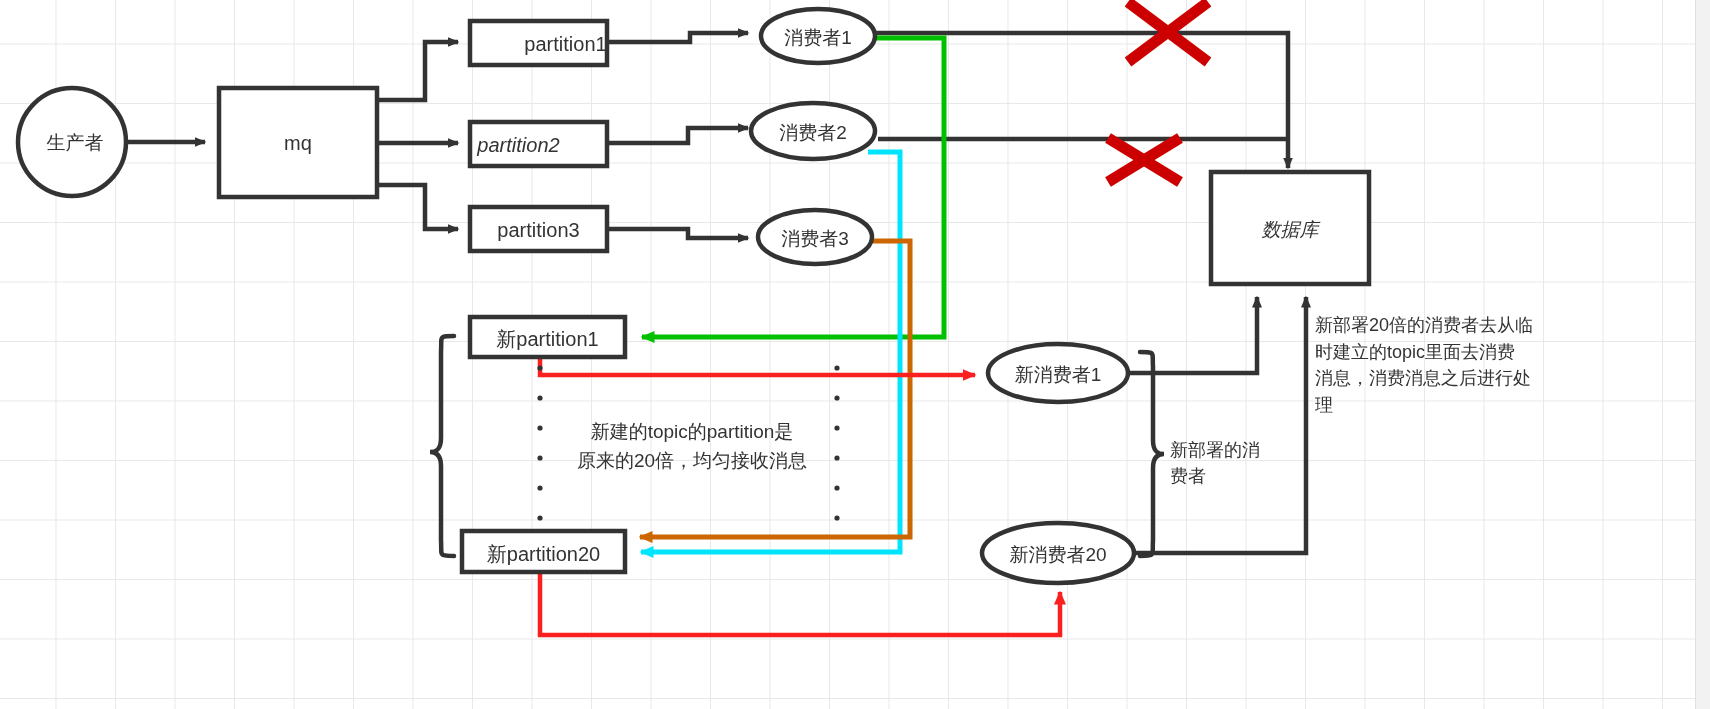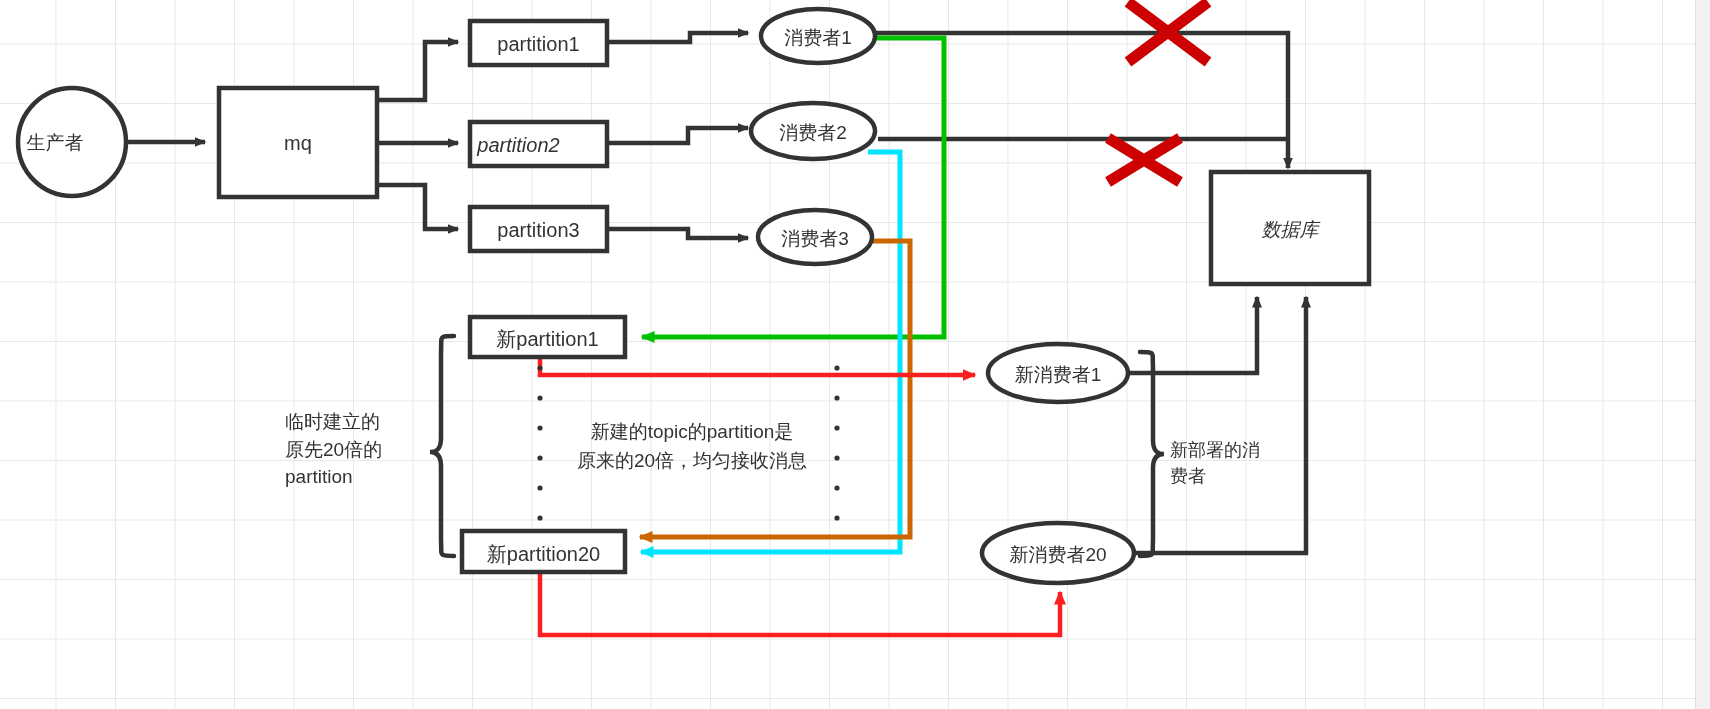--- a/index.html
+++ b/index.html
@@ -120,44 +120,45 @@
       <ellipse cx="813" cy="131" rx="62" ry="28"></ellipse>
       <ellipse cx="815" cy="237" rx="57" ry="27"></ellipse>
       <rect x="1211" y="172" width="158" height="112"></rect>
       <rect x="470" y="317" width="155" height="40"></rect>
       <rect x="462" y="531" width="163" height="41"></rect>
       <ellipse cx="1058" cy="373" rx="70" ry="29"></ellipse>
       <ellipse cx="1058" cy="553" rx="76" ry="30"></ellipse>
     </g>
   </svg>
 
-  <div class="nodeText ctr" style="left:5px;top:130px;width:100px;font-size:19px;">生产者</div>
+  <div class="nodeText ctr" style="left:25px;top:130px;width:100px;font-size:19px;">生产者</div>
 
   <div class="nodeText ctr" style="left:219px;top:130px;width:158px;font-size:20px;">mq</div>
 
-  <div class="nodeText ctr" style="left:470px;top:31px;width:137px;font-size:20px;">partition1</div>
+  <div class="nodeText ctr" style="left:497px;top:31px;width:137px;font-size:20px;">partition1</div>
   <div class="nodeText ctr" style="left:450px;top:132px;width:137px;font-size:20px;font-style:italic;">partition2</div>
   <div class="nodeText ctr" style="left:470px;top:217px;width:137px;font-size:20px;">partition3</div>
 
   <div class="nodeText ctr" style="left:761px;top:25px;width:114px;font-size:19px;">消费者1</div>
   <div class="nodeText ctr" style="left:751px;top:120px;width:124px;font-size:19px;">消费者2</div>
   <div class="nodeText ctr" style="left:758px;top:226px;width:114px;font-size:19px;">消费者3</div>
 
   <div class="nodeText ctr" style="left:1211px;top:217px;width:158px;font-size:19px;font-style:italic;">数据库</div>
 
   <div class="nodeText ctr" style="left:470px;top:326px;width:155px;font-size:20px;">新partition1</div>
   <div class="nodeText ctr" style="left:462px;top:541px;width:163px;font-size:20px;">新partition20</div>
 
   <div class="nodeText ctr" style="left:988px;top:362px;width:140px;font-size:19px;">新消费者1</div>
   <div class="nodeText ctr" style="left:982px;top:542px;width:152px;font-size:19px;">新消费者20</div>
 
 
+  <div class="nodeText" style="left:1315px;top:312px;width:260px;font-size:18px;line-height:1.48;">新部署20倍的消费者去从临
+时建立的topic里面去消费
+消息，消费消息之后进行处
+理</div>
 
-  <div class="nodeText" style="left:285px;top:408px;width:160px;font-size:19px;line-height:1.45;">临时建立的
-原先20倍的
-partition</div>
 
   <div class="nodeText ctr" style="left:552px;top:418px;width:280px;font-size:19px;line-height:1.5;">新建的topic的partition是
 原来的20倍，均匀接收消息</div>
 
   <div class="nodeText" style="left:1170px;top:437px;width:130px;font-size:18px;line-height:1.45;">新部署的消
 费者</div>
 </div>
 
 </body></html>

